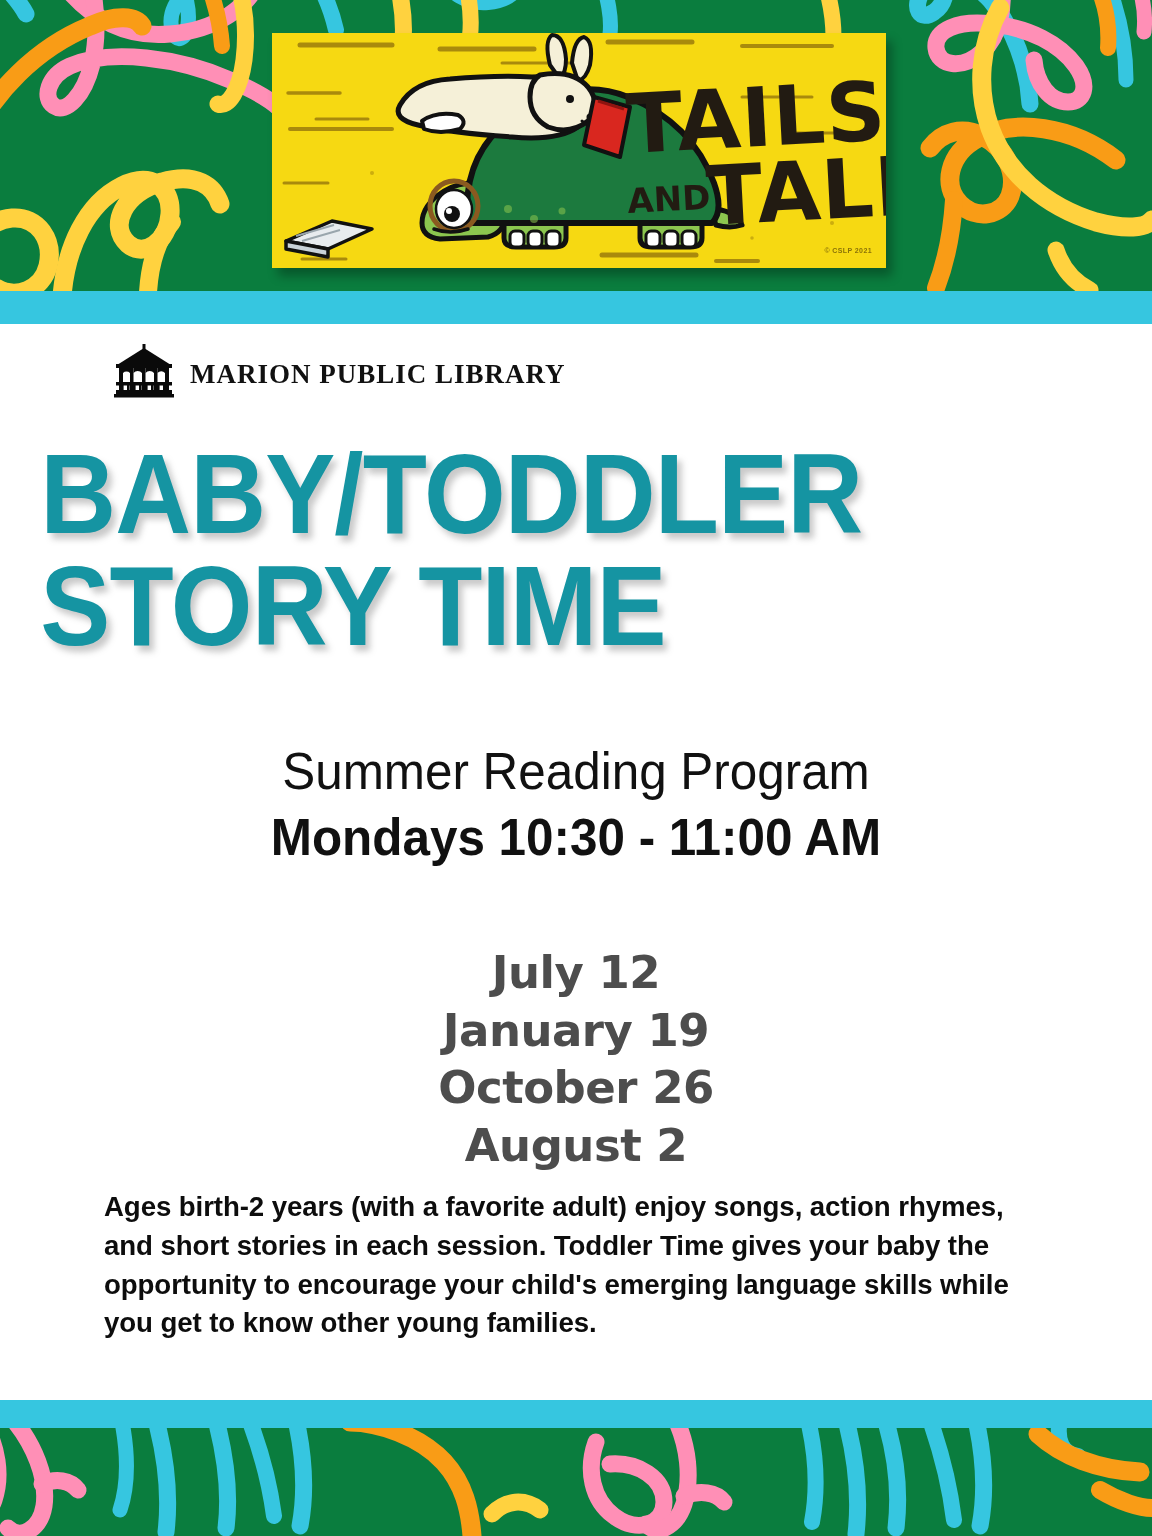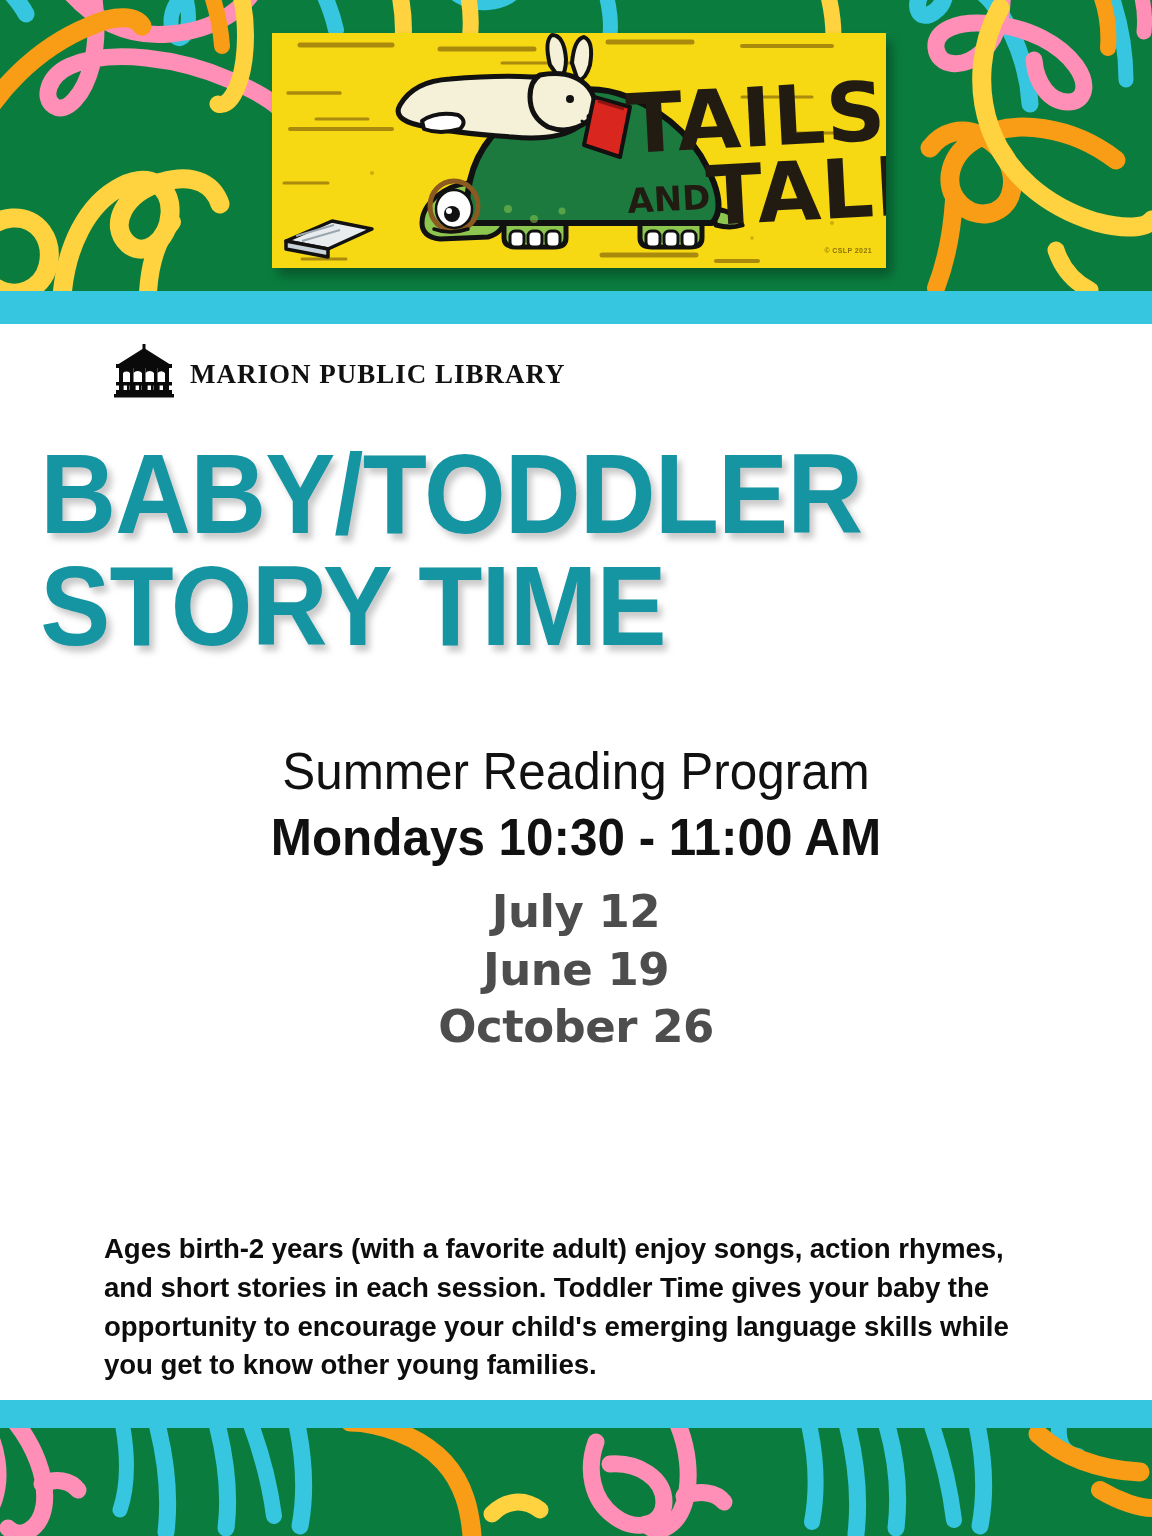--- a/index.html
+++ b/index.html
@@ -148,38 +148,38 @@
     color: #111111;
     letter-spacing: 0px;
     transform: scaleX(0.95);
     margin-top: 4px;
   }
 
   
   .dates-block {
     position: absolute;
     left: 0;
-    top: 559px;
+    top: 620px;
     width: 1152px;
     text-align: center;
   }
   .date-item {
     font-family: "DejaVu Sans", sans-serif;
     font-weight: bold;
     font-size: 45px;
     line-height: 1.28;
     color: #4d4d4d;
     letter-spacing: -0.5px;
   }
 
   
   .desc-block {
     position: absolute;
     left: 104px;
-    top: 905px;
+    top: 863px;
     width: 950px;
   }
   .desc-text {
     font-family: "Liberation Sans Narrow", "Liberation Sans", sans-serif;
     font-weight: bold;
     font-size: 28.5px;
     line-height: 1.36;
     color: #0d0d0d;
     letter-spacing: -0.1px;
     transform: scaleX(0.97);
@@ -394,22 +394,23 @@
       <div class="title-line">STORY TIME</div>
     </div>
 
     <div class="sub-block">
       <div class="sub-program">Summer Reading Program</div>
       <div class="sub-time">Mondays 10:30 - 11:00 AM</div>
     </div>
 
     <div class="dates-block">
       <div class="date-item">July 12</div>
-      <div class="date-item">June 19</div>
+      <div class="date-item">January 19</div>
       <div class="date-item">October 26</div>
+      <div class="date-item">August 2</div>
     </div>
 
     <div class="desc-block">
       <div class="desc-text">Ages birth-2 years (with a favorite adult) enjoy songs, action rhymes, and short stories in each session. Toddler Time gives your baby the opportunity to encourage your child's emerging language skills while you get to know other young families.</div>
     </div>
 
   </div>
 
   <div class="bottom-stripe"></div>
   <div class="bottom-band">

